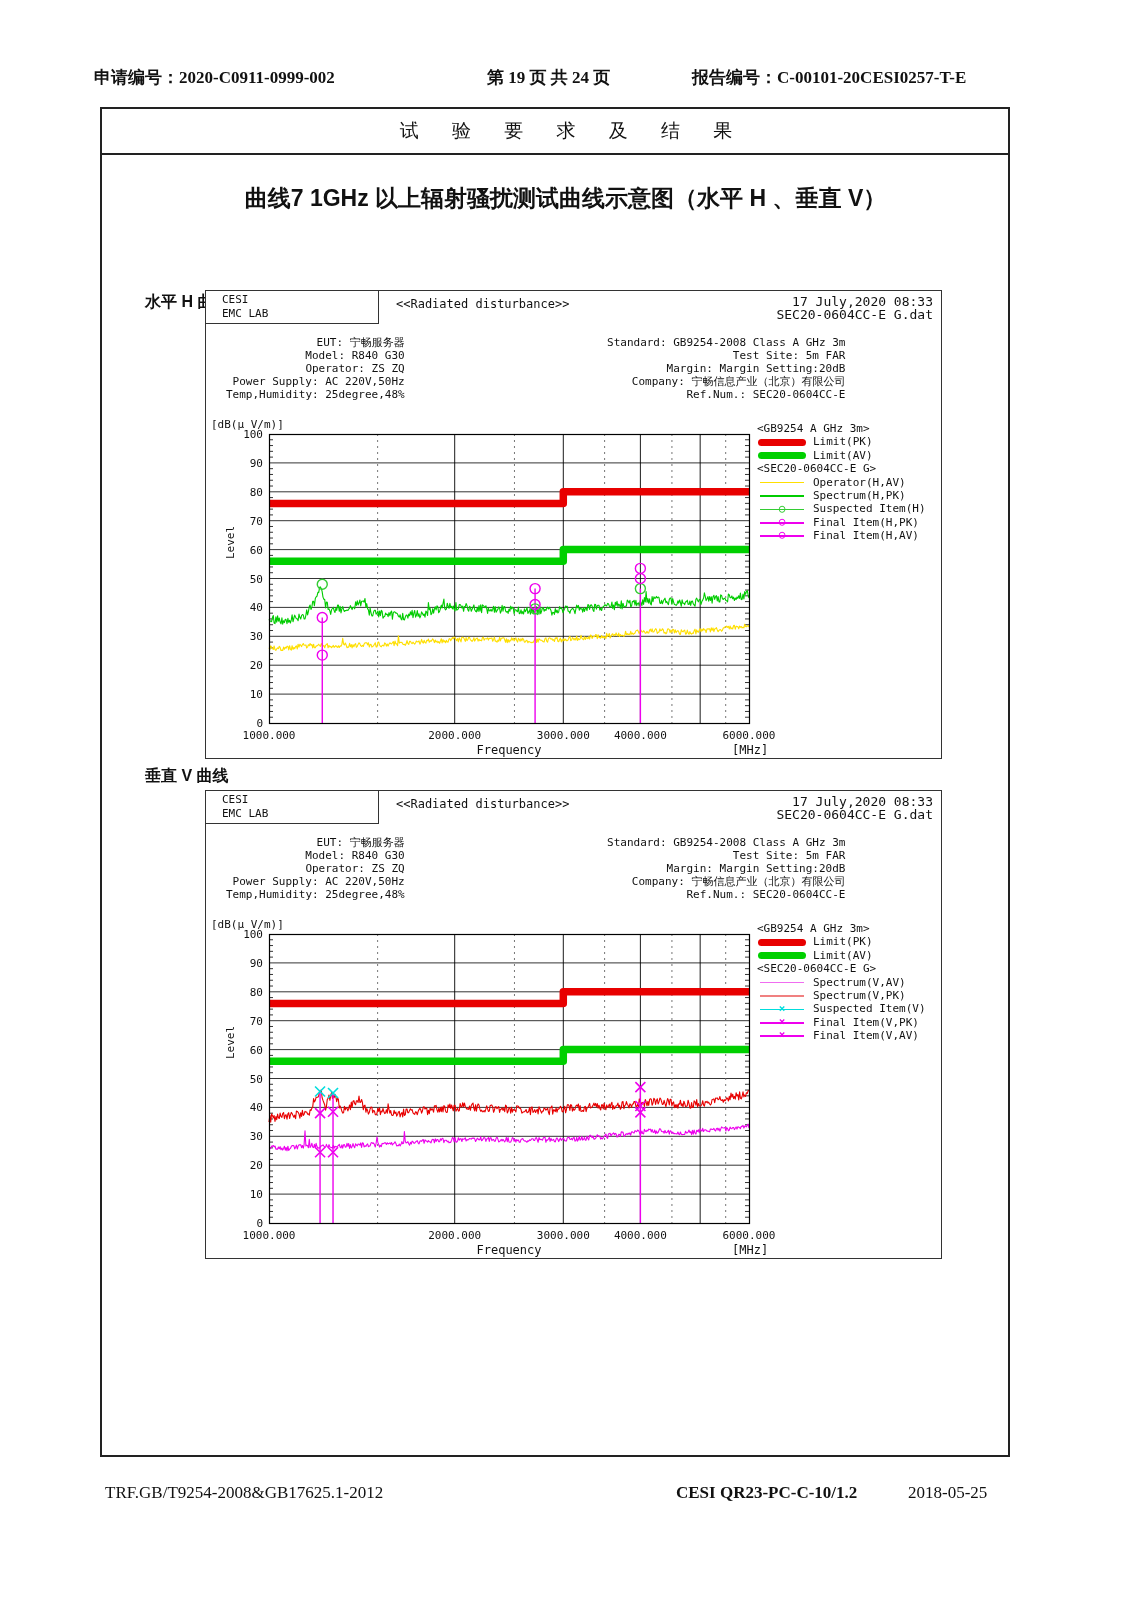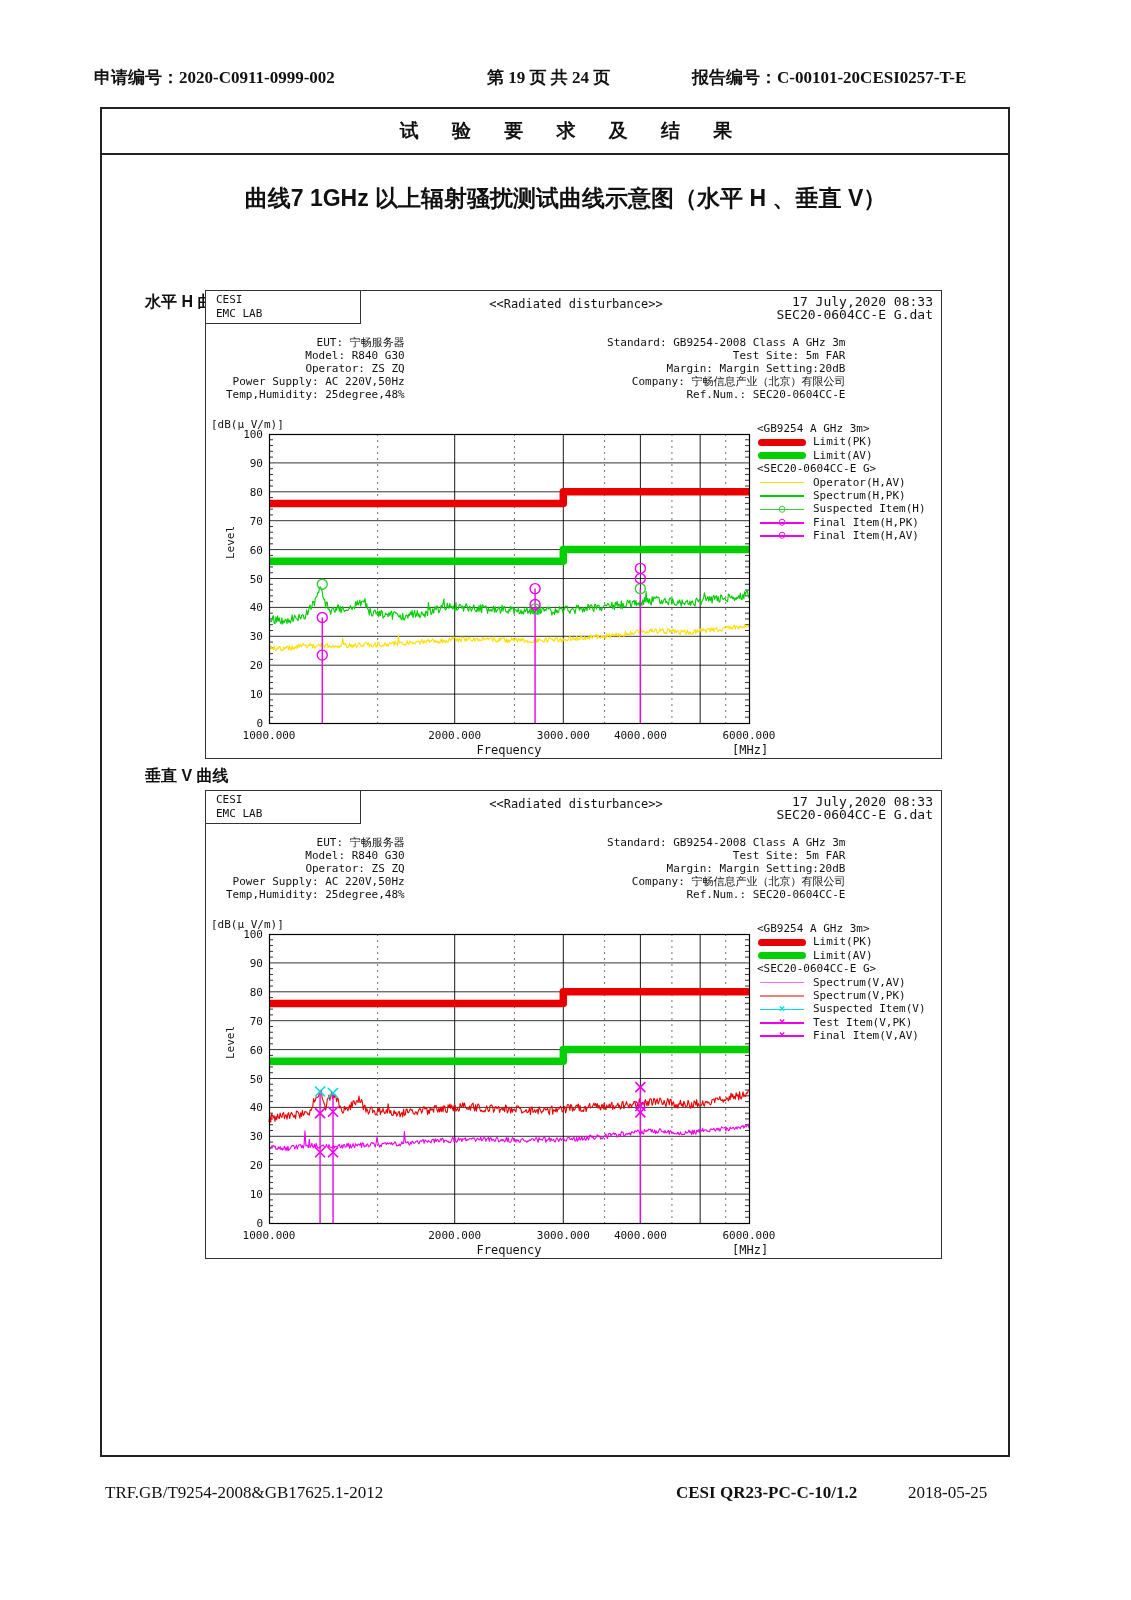--- a/index.html
+++ b/index.html
@@ -6,28 +6,28 @@
   body{width:1131px;height:1600px;background:#fff;position:relative;
        font-family:"Liberation Sans",sans-serif;color:#111;}
   .abs{position:absolute;}
   .serif{font-family:"Liberation Serif",serif;}
   .mono{font-family:"DejaVu Sans Mono","Liberation Mono",monospace;}
   
   .top-header span{font-weight:700;font-size:17px;}
   
   .content-box{left:100px;top:107px;width:906px;height:1346px;border:2px solid #222;}
   .section-title-bar{height:44px;border-bottom:2px solid #222;display:flex;align-items:center;justify-content:center;}
-  .section-title-bar div{font-size:19px;font-weight:700;letter-spacing:14px;margin-left:36px;}
+  .section-title-bar div{font-size:19px;font-weight:400;letter-spacing:14px;margin-left:36px;}
   .figure-title{left:0;top:183px;width:1131px;text-align:center;font-size:23px;font-weight:700;}
   .curve-label{font-size:16px;font-weight:700;}
   
   .chart{width:735px;height:467px;border:1px solid #333;background:#fff;position:absolute;}
-  .lab-box{left:-1px;top:-1px;width:156px;height:34px;border:1px solid #333;padding:2px 10px;box-sizing:border-box;
+  .lab-box{left:-1px;top:-1px;width:174px;height:34px;border:1px solid #333;padding:2px 16px;box-sizing:border-box;
            font-size:11px;line-height:14px;}
-  .chart-title{left:190px;top:6px;width:360px;text-align:center;font-size:12px;}
+  .chart-title{left:190px;top:6px;width:360px;text-align:left;font-size:12px;}
   .chart-right{right:8px;top:4px;text-align:right;font-size:13px;line-height:13px;}
   .info-col{top:46px;font-size:11px;line-height:12.9px;white-space:nowrap;text-align:right;}
   .info-col .lbl{display:inline-block;}
   .yunit{left:5px;top:127px;font-size:11px;}
   .level-lbl{left:8px;top:245px;font-size:11px;transform:rotate(-90deg);transform-origin:center;}
   svg.plot{position:absolute;left:63px;top:143px;overflow:visible;}
   .freq-lbl{left:63px;top:452px;width:480px;text-align:center;font-size:12px;}
   .mhz-lbl{left:526px;top:452px;font-size:12px;}
   
   .legend{left:551px;top:131px;width:184px;font-size:11px;line-height:13.4px;}
@@ -473,21 +473,21 @@
           <i class="ln" style="background: rgb(0, 221, 221);"></i>
           <i class="mk" style="color: rgb(0, 221, 221);">×</i>
         </span>
         <span>Suspected Item(V)</span>
       </div>
       <div class="lg-item">
         <span class="lg-sw">
           <i class="ln" style="background: rgb(238, 0, 238);"></i>
           <i class="mk" style="color: rgb(238, 0, 238);">×</i>
         </span>
-        <span>Test Item(V,PK)</span>
+        <span>Final Item(V,PK)</span>
       </div>
       <div class="lg-item">
         <span class="lg-sw">
           <i class="ln" style="background: rgb(238, 0, 238);"></i>
           <i class="mk" style="color: rgb(238, 0, 238);">×</i>
         </span>
         <span>Final Item(V,AV)</span>
       </div>
     </div>
 </div>

